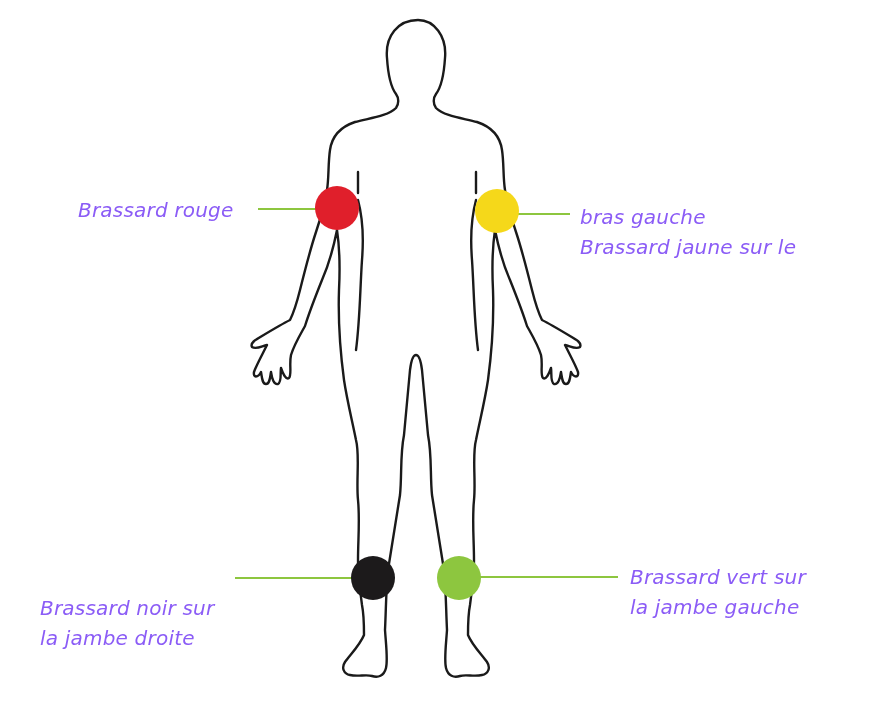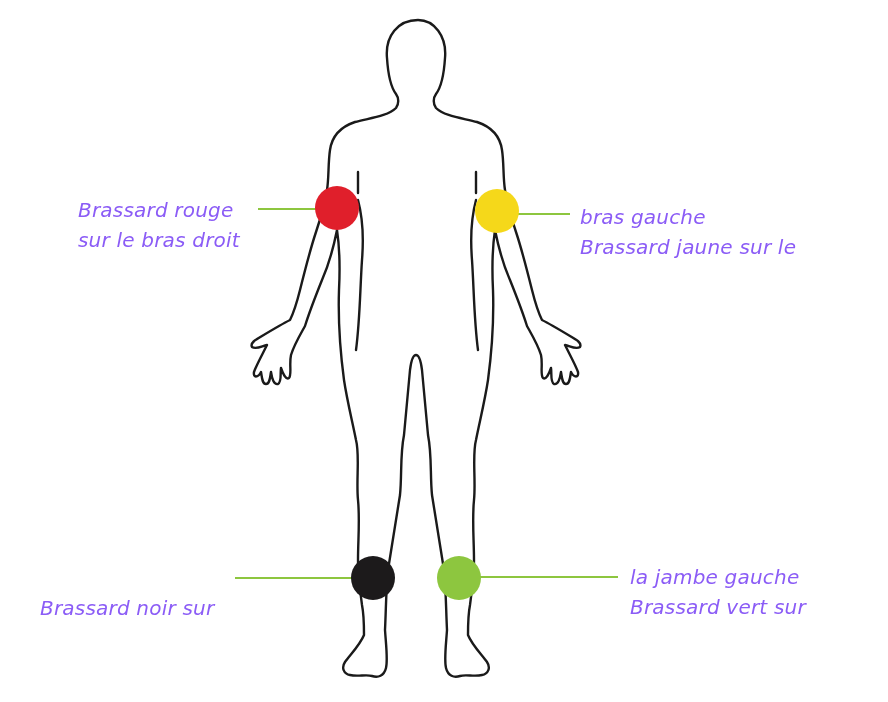--- a/index.html
+++ b/index.html
@@ -124,28 +124,28 @@
   <g>
     <circle cx="337" cy="208" r="22" fill="#e01f2b"></circle>
     <circle cx="497" cy="211" r="22" fill="#f5d81a"></circle>
     <circle cx="373" cy="578" r="22" fill="#1c1a1b"></circle>
     <circle cx="459" cy="578" r="22" fill="#8dc63f"></circle>
   </g>
 </svg>
 
 <div class="label" style="left:78px; top:195px;">
   <span>Brassard rouge</span>
-  <span>sur le bras droit</span>
 </div>
 
 <div class="label" style="left:580px; top:202px;">
   <span>bras gauche</span>
   <span>Brassard jaune sur le</span>
 </div>
 
 <div class="label" style="left:40px; top:593px;">
   <span>Brassard noir sur</span>
+  <span>la jambe droite</span>
 </div>
 
 <div class="label" style="left:630px; top:562px;">
+  <span>Brassard vert sur</span>
   <span>la jambe gauche</span>
-  <span>Brassard vert sur</span>
 </div>
 
 </body></html>

